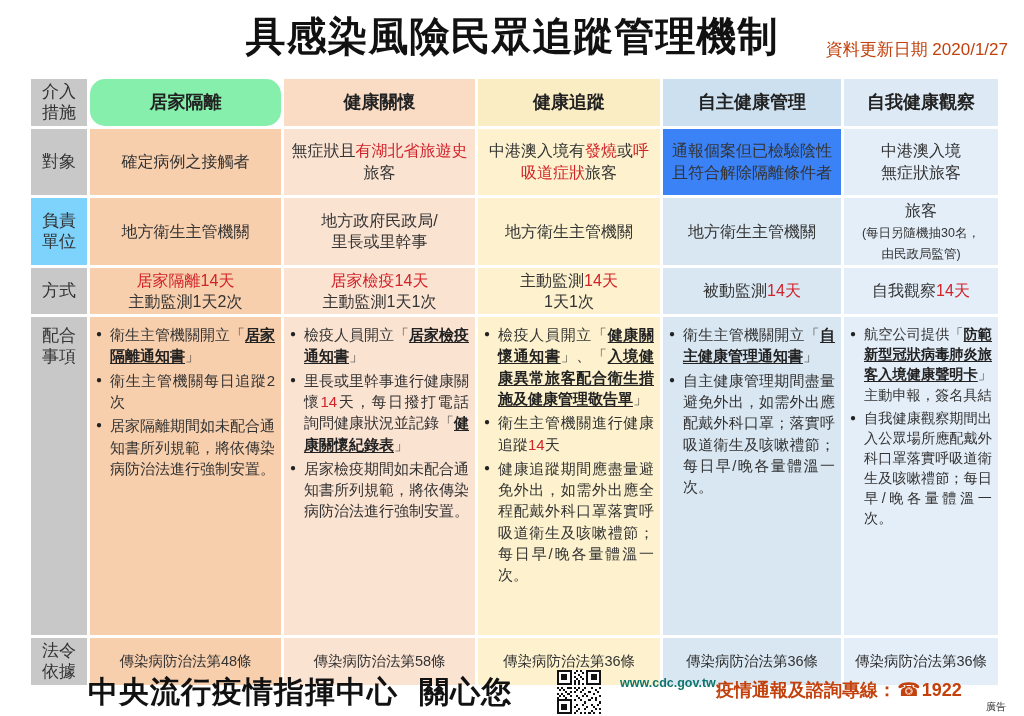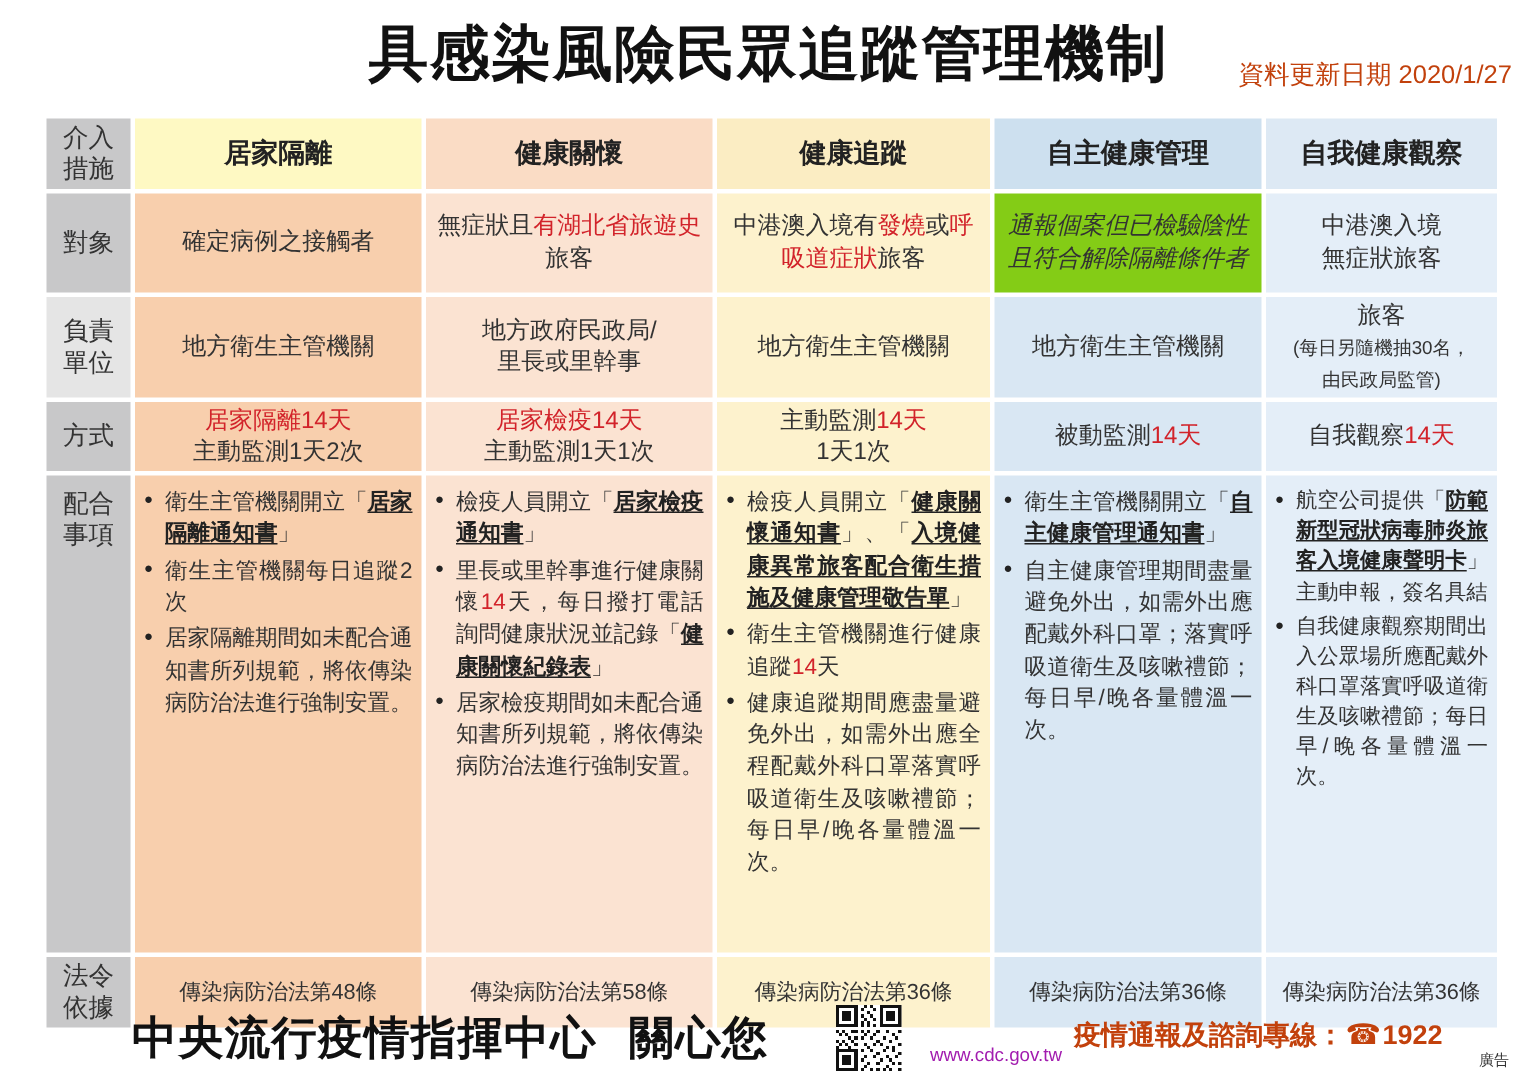--- a/index.html
+++ b/index.html
@@ -31,21 +31,21 @@
 
   .sg-n{}
   .sg-r{color:var(--red);font-weight:400;}
   .sg-u{font-weight:700;text-decoration:underline;text-underline-offset:2px;color:#222;}
   .sg-sm{font-size:12.5px;}
 
   
   .footer{position:absolute;left:0;top:668px;width:1024px;height:48px;}
   .org{position:absolute;left:88px;top:4px;font-size:30px;font-weight:700;color:#111;letter-spacing:1px;word-spacing:12px;}
   .qr{position:absolute;left:557px;top:2px;width:44px;height:44px;}
-  .url{position:absolute;left:620px;top:28px;font-size:12.5px;font-weight:400;color:#a21caf;}
+  .url{position:absolute;left:620px;top:8px;font-size:12.5px;font-weight:700;color:#0f766e;}
   .hotline{position:absolute;left:716px;top:10px;font-size:18px;font-weight:700;color:#c2410c;}
   .hotline .ph{font-size:19px;margin:0 1px;}
   .ad{position:absolute;left:986px;top:32px;font-size:10px;color:#333;}
 </style>
 </head>
 <body>
 
 <div class="page">
 
   <div class="hdr">
@@ -59,37 +59,37 @@
         <col style="width:191px">
         <col style="width:191px">
       <col style="width:182px">
         <col style="width:178px">
         <col style="width:154px">
     </colgroup>
     <tbody>
         <tr class="hrow">
       <td class="lbl" style="background: rgb(200, 200, 201);">介入
 措施</td>
-      <td class="hd hcol0" style="background: #fef9c3;">居家隔離</td>
+      <td class="hd hcol0" style="background: #86efac; border-radius: 15px;">居家隔離</td>
       <td class="hd hcol1" style="background: rgb(250, 220, 197);">健康關懷</td>
       <td class="hd hcol2" style="background: rgb(251, 237, 195);">健康追蹤</td>
       <td class="hd hcol3" style="background: rgb(205, 224, 239);">自主健康管理</td>
       <td class="hd hcol4" style="background: rgb(221, 233, 244); margin-top: 28px;">自我健康觀察</td>
     </tr>
     <tr class="r-subject">
       <td class="lbl" style="background: rgb(200, 200, 201);">對象</td>
       <td class="ctr bcol0" style="background: rgb(248, 207, 173);"><span class="sg-n">確定病例之接觸者</span></td>
       <td class="ctr bcol1" style="background: rgb(251, 227, 210);"><span class="sg-n">無症狀且</span><span class="sg-r">有湖北省旅遊史</span><span class="sg-n">旅客</span></td>
       <td class="ctr bcol2" style="background: rgb(253, 242, 205);"><span class="sg-n">中港澳入境有</span><span class="sg-r">發燒</span><span class="sg-n">或</span><span class="sg-r">呼吸道症狀</span><span class="sg-n">旅客</span></td>
-      <td class="ctr bcol3" style="background: #84cc16; font-style: italic;"><span class="sg-n">通報個案但已檢驗陰性且符合解除隔離條件者</span></td>
+      <td class="ctr bcol3" style="background: #3b82f6;"><span class="sg-n">通報個案但已檢驗陰性且符合解除隔離條件者</span></td>
       <td class="ctr bcol4" style="background: rgb(228, 238, 248);"><span class="sg-n">中港澳入境
 無症狀旅客</span></td>
     </tr>
     <tr class="r-agency">
-      <td class="lbl" style="background: #e5e5e5;">負責
+      <td class="lbl" style="background: #7dd3fc;">負責
 單位</td>
       <td class="ctr bcol0" style="background: rgb(248, 207, 173);"><span class="sg-n">地方衛生主管機關</span></td>
       <td class="ctr bcol1" style="background: rgb(251, 227, 210); margin-top: 40px;"><span class="sg-n">地方政府民政局/
 里長或里幹事</span></td>
       <td class="ctr bcol2" style="background: rgb(253, 242, 205);"><span class="sg-n">地方衛生主管機關</span></td>
       <td class="ctr bcol3" style="background: rgb(217, 231, 243);"><span class="sg-n">地方衛生主管機關</span></td>
       <td class="ctr bcol4" style="background: rgb(228, 238, 248);"><span class="sg-n">旅客
 </span><span class="sg-sm">(每日另隨機抽30名，
 由民政局監管)</span></td>
     </tr>

